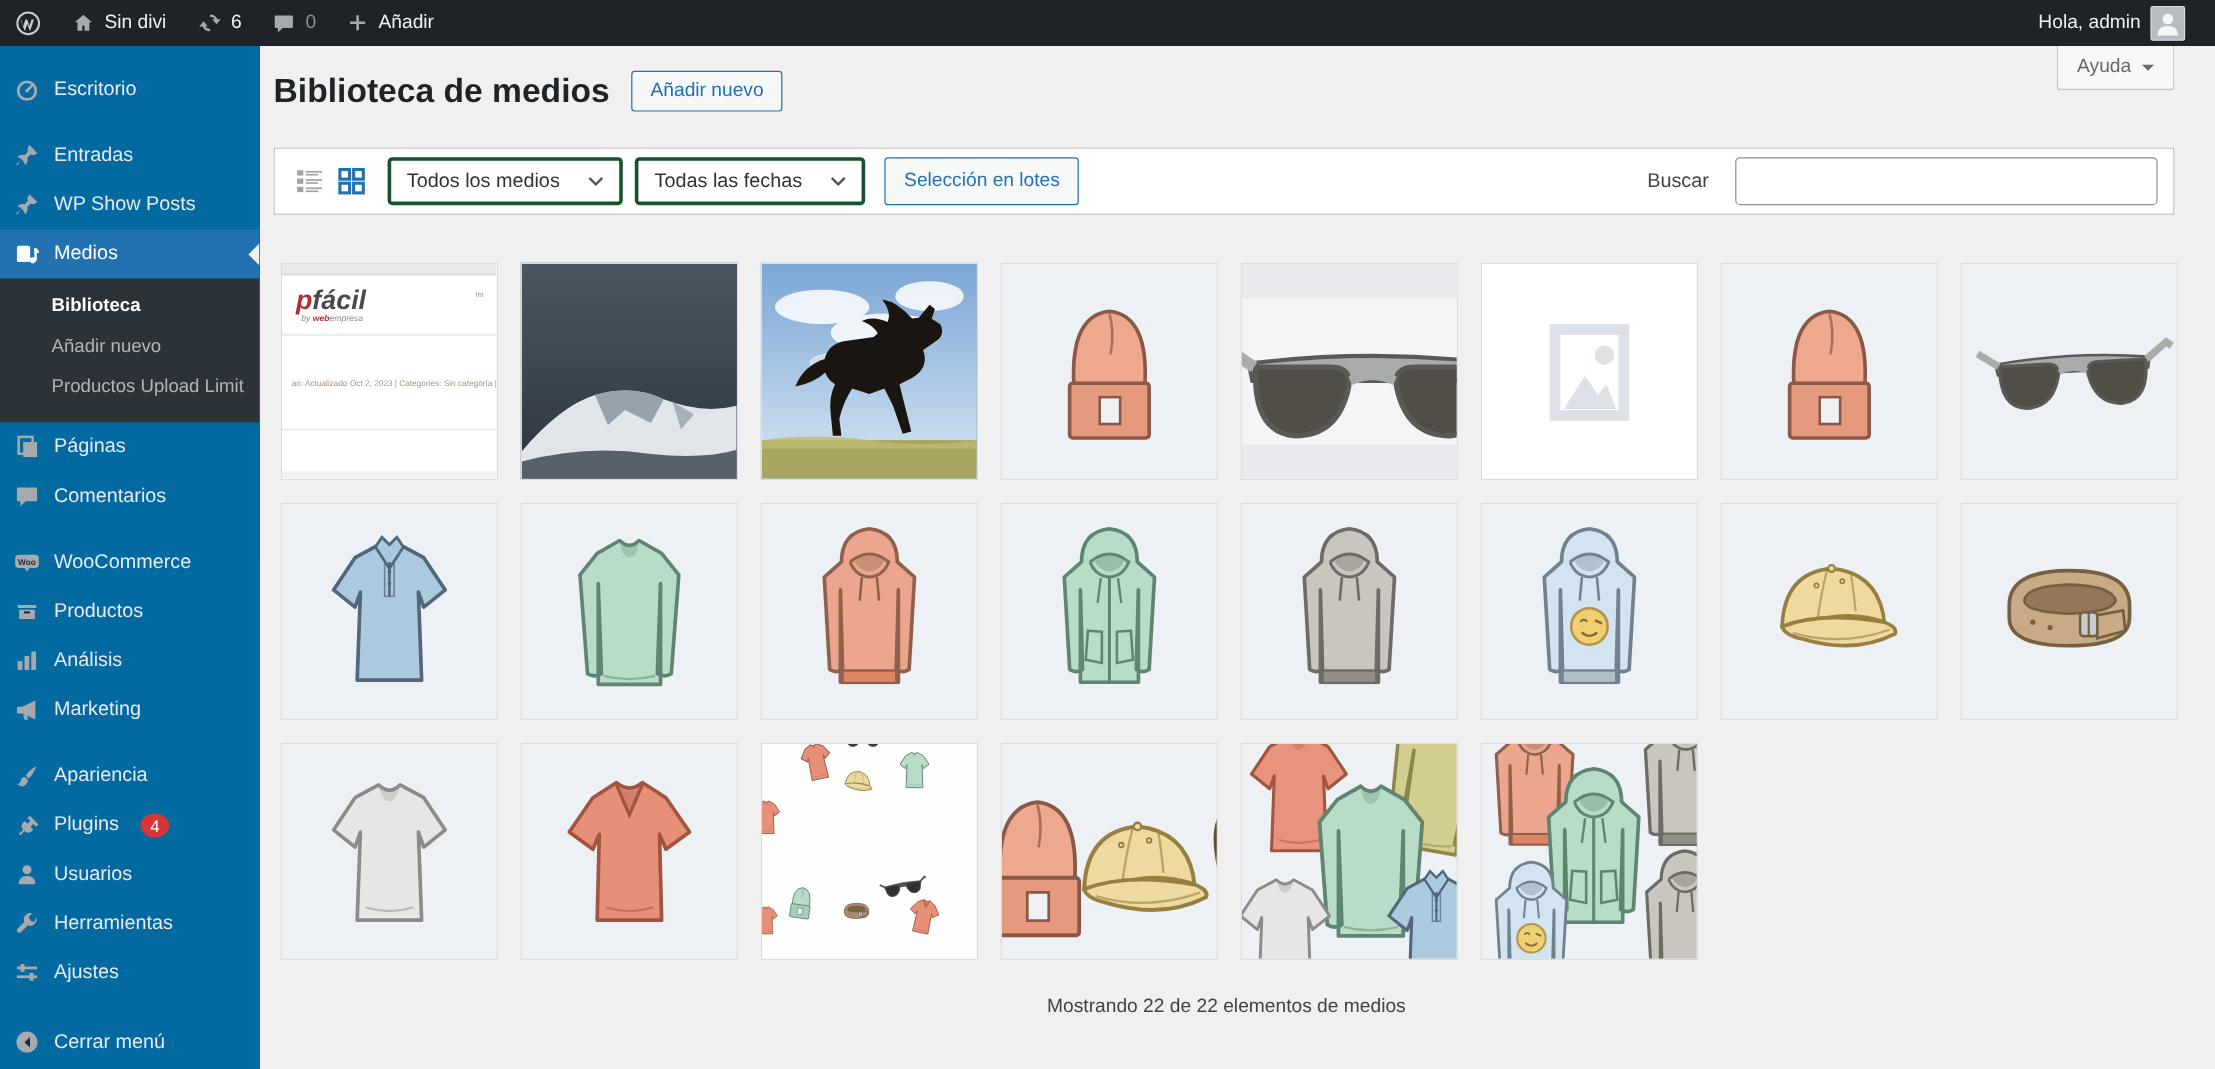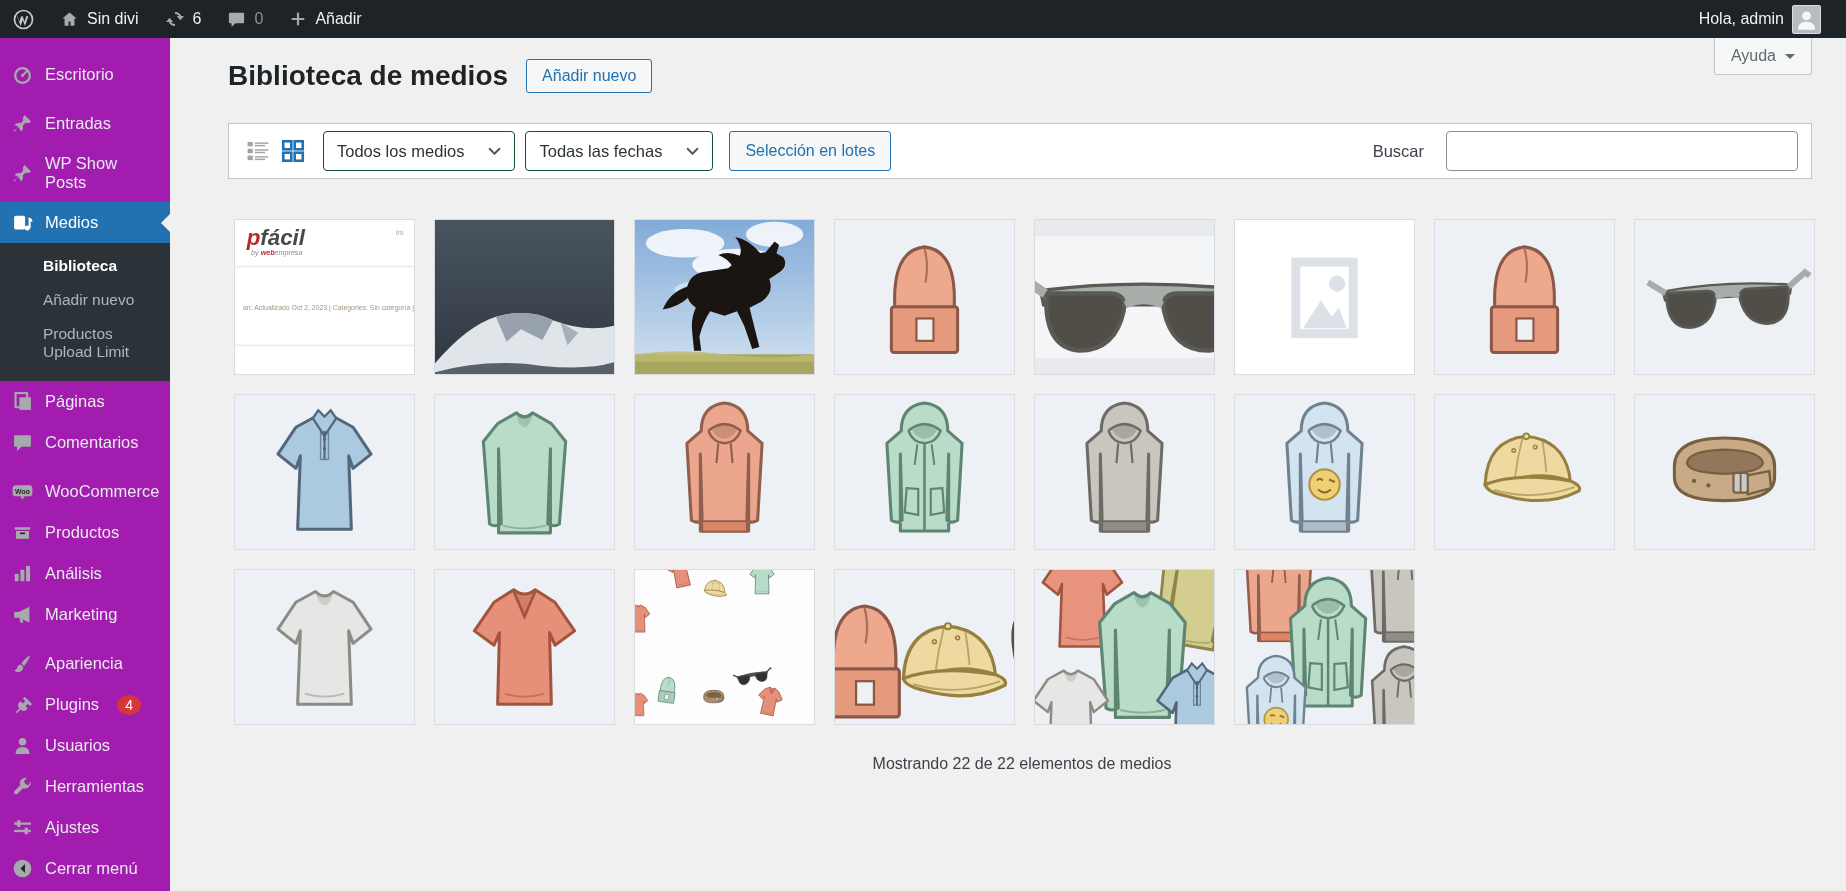--- a/index.html
+++ b/index.html
@@ -9,21 +9,21 @@
   
   #adminbar { position:fixed; top:0; left:0; width:1846px; height:38px; background:#1d2327;
     display:flex; align-items:stretch; z-index:50; color:#f0f0f1; font-size:16px; }
   .ab-item { display:flex; align-items:center; gap:8px; padding:0 13px; cursor:pointer; white-space:nowrap;text-align:right; }
   .ab-item .muted { color:#8d9094; }
   .ab-right { margin-left:auto; display:flex; align-items:center; padding-right:12px; }
   .avatar { width:29px; height:29px; background:#b6bcc1; border:1px solid #dcdcde; border-radius:2px;
     display:inline-flex; align-items:center; justify-content:center; overflow:hidden; }
 
   
-  #sidebar { position:fixed; left:0; top:38px; bottom:0; width:170px; background:#a21caf;
+  #sidebar { position:fixed; left:0; top:38px; bottom:0; width:216px; background:#0369a1;
     display:flex; flex-direction:column; z-index:40; padding-top:16px; }
   .menu-item { position:relative; display:flex; align-items:center; gap:12px; padding:10px 12px;
     color:#e8eaec; font-size:16.5px; cursor:pointer; }
   .menu-item .mi-icon { width:21px; height:21px; flex:0 0 21px; display:flex; }
   .menu-item.active { background:#2271b1; color:#fff; }
   .menu-item.active::after { content:""; position:absolute; right:0; top:50%; margin-top:-9px;
     border:9px solid transparent; border-right-color:#f0f0f1; }
   .menu-sep { height:14px; }
   .submenu { background:#2c3338; padding:6px 0 12px; }
   .submenu-item { padding:8px 12px 8px 43px; font-size:15.5px; color:#b0b5ba; cursor:pointer; }
@@ -43,30 +43,30 @@
   .header-row { display:flex; align-items:center; margin:21px 0 0 30px; }
   h1 { font-size:28px; font-weight:700; color:#1d2327; }
   .btn-secondary { margin-left:18px; background:#f6f7f7; border:1px solid #2271b1; color:#2271b1;
     border-radius:3px; padding:7px 15px; font-size:16px; font-family:inherit; cursor:pointer; white-space:nowrap; }
 
   .toolbar { margin:30px 34px 0 30px; height:56px; background:#fff; border:1px solid #c3c4c7;
     display:flex; align-items:center; padding:0 13px; gap:10px; }
   .view-switch { display:flex; gap:3px; margin-right:4px; }
   .view-btn { background:none; border:none; width:32px; height:32px; display:flex; align-items:center;
     justify-content:center; cursor:pointer; }
-  .select { height:40px; background:#fff; border:1px solid #14532d; border-radius:4px; color:#2c3338;
+  .select { height:40px; background:#fff; border:3px solid #14532d; border-radius:4px; color:#2c3338;
     font-size:16.5px; font-family:inherit; display:flex; align-items:center; gap:24px; padding:0 13px; cursor:pointer; }
   .toolbar .btn-secondary { margin-left:6px; height:40px; }
   .spacer { flex:1; }
   .search-label { color:#3c434a; font-size:16.5px; margin-right:12px; }
   .search-input { width:352px; height:40px; border:1px solid #8c8f94; border-radius:4px; background:#fff;
     font-size:16px; padding:0 10px; font-family:inherit; }
 
   #grid { margin:40px 0 0 36px; display:grid; grid-template-columns:repeat(8,181px); gap:19px; width:1581px; }
-  .tile { width:181px; height:156px; border:1px solid #d9dde1; overflow:hidden; cursor:pointer; background:#edf0f4; }
+  .tile { width:181px; height:181px; border:1px solid #d9dde1; overflow:hidden; cursor:pointer; background:#edf0f4; }
   .tile svg { display:block; width:100%; height:100%; }
 
   .footer-status { text-align:center; margin-top:30px; font-size:16px; color:#3c434a; }
 </style>
 </head>
 <body>
 
 <div id="app">
 
   <header id="adminbar">

